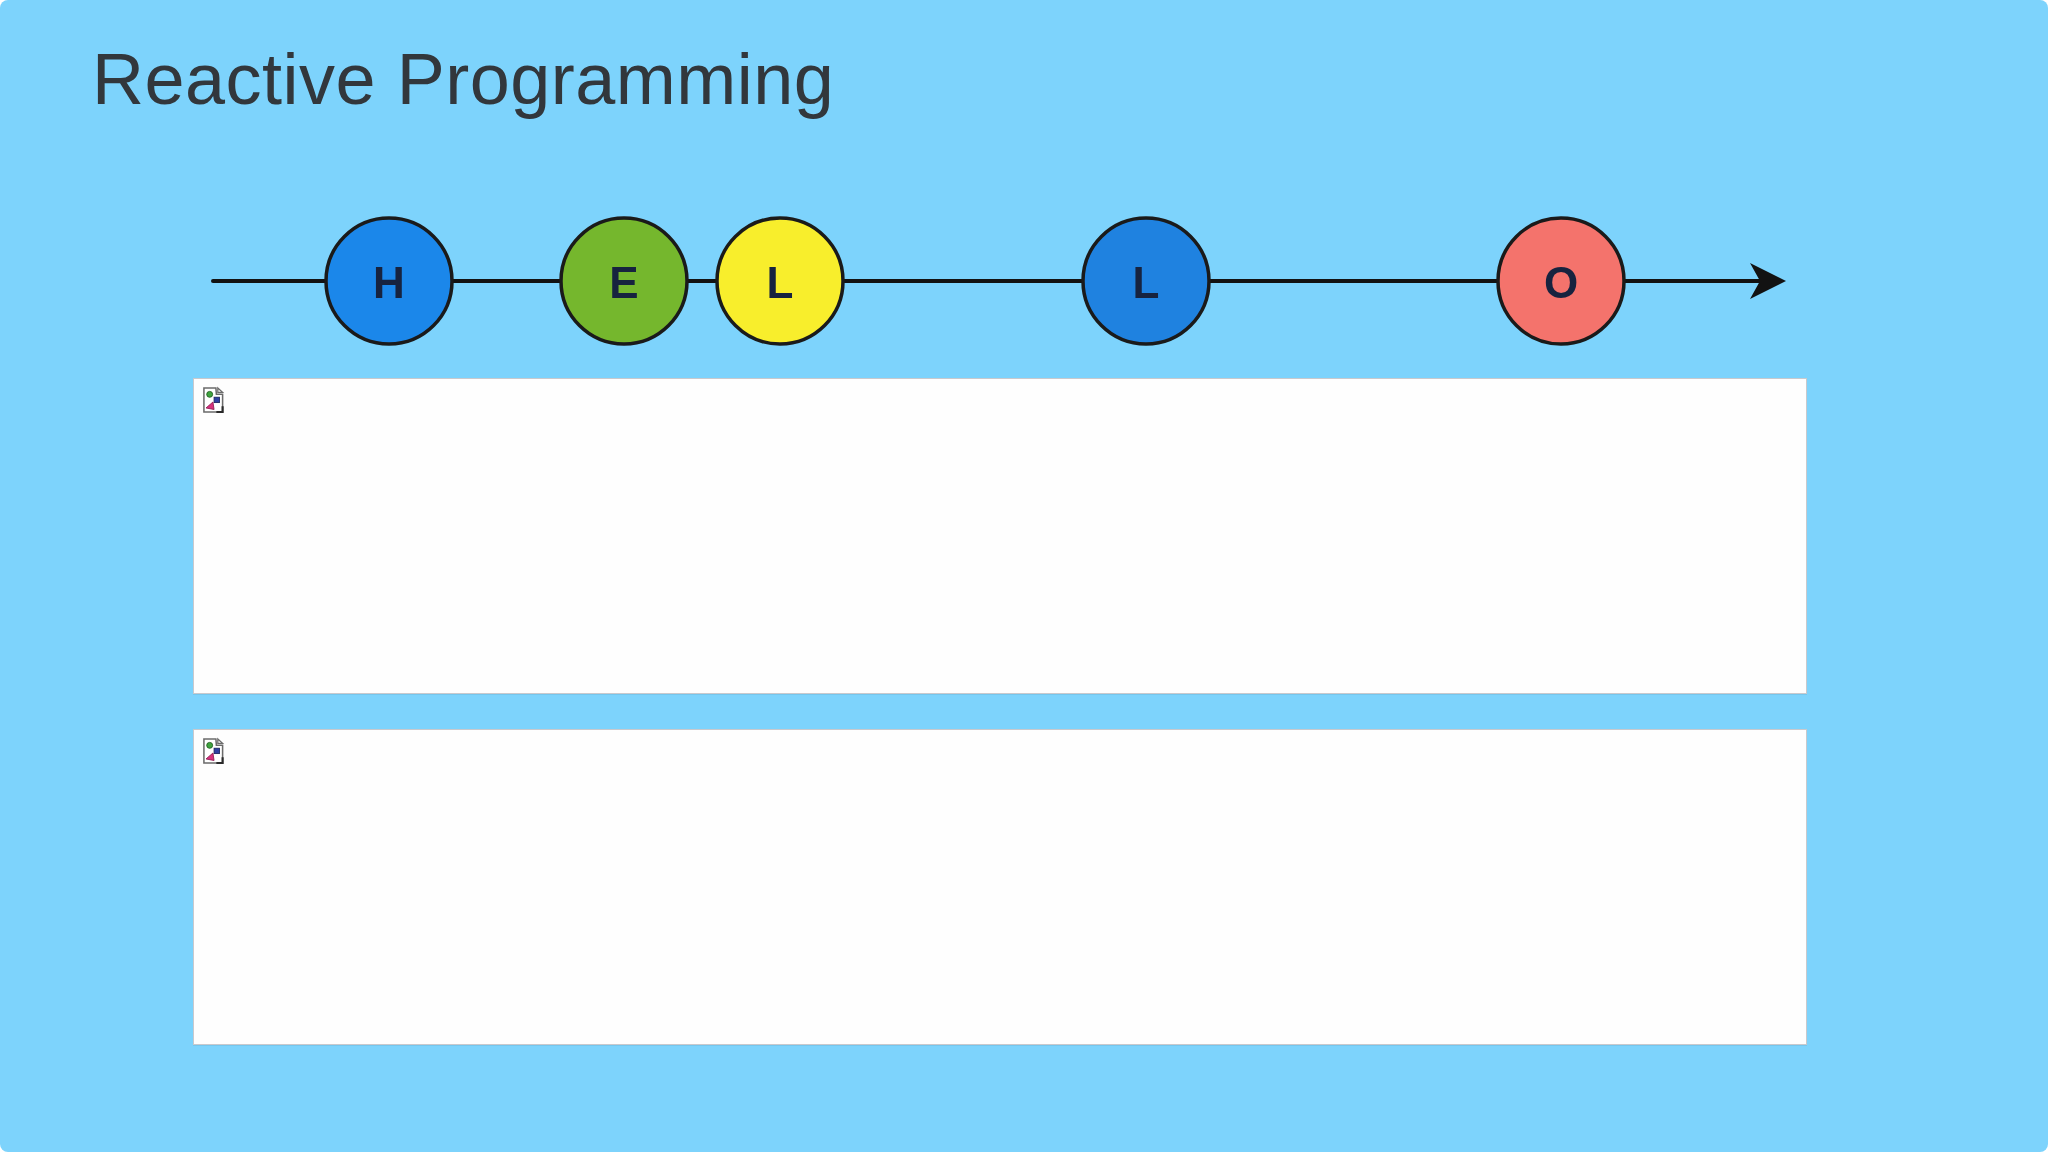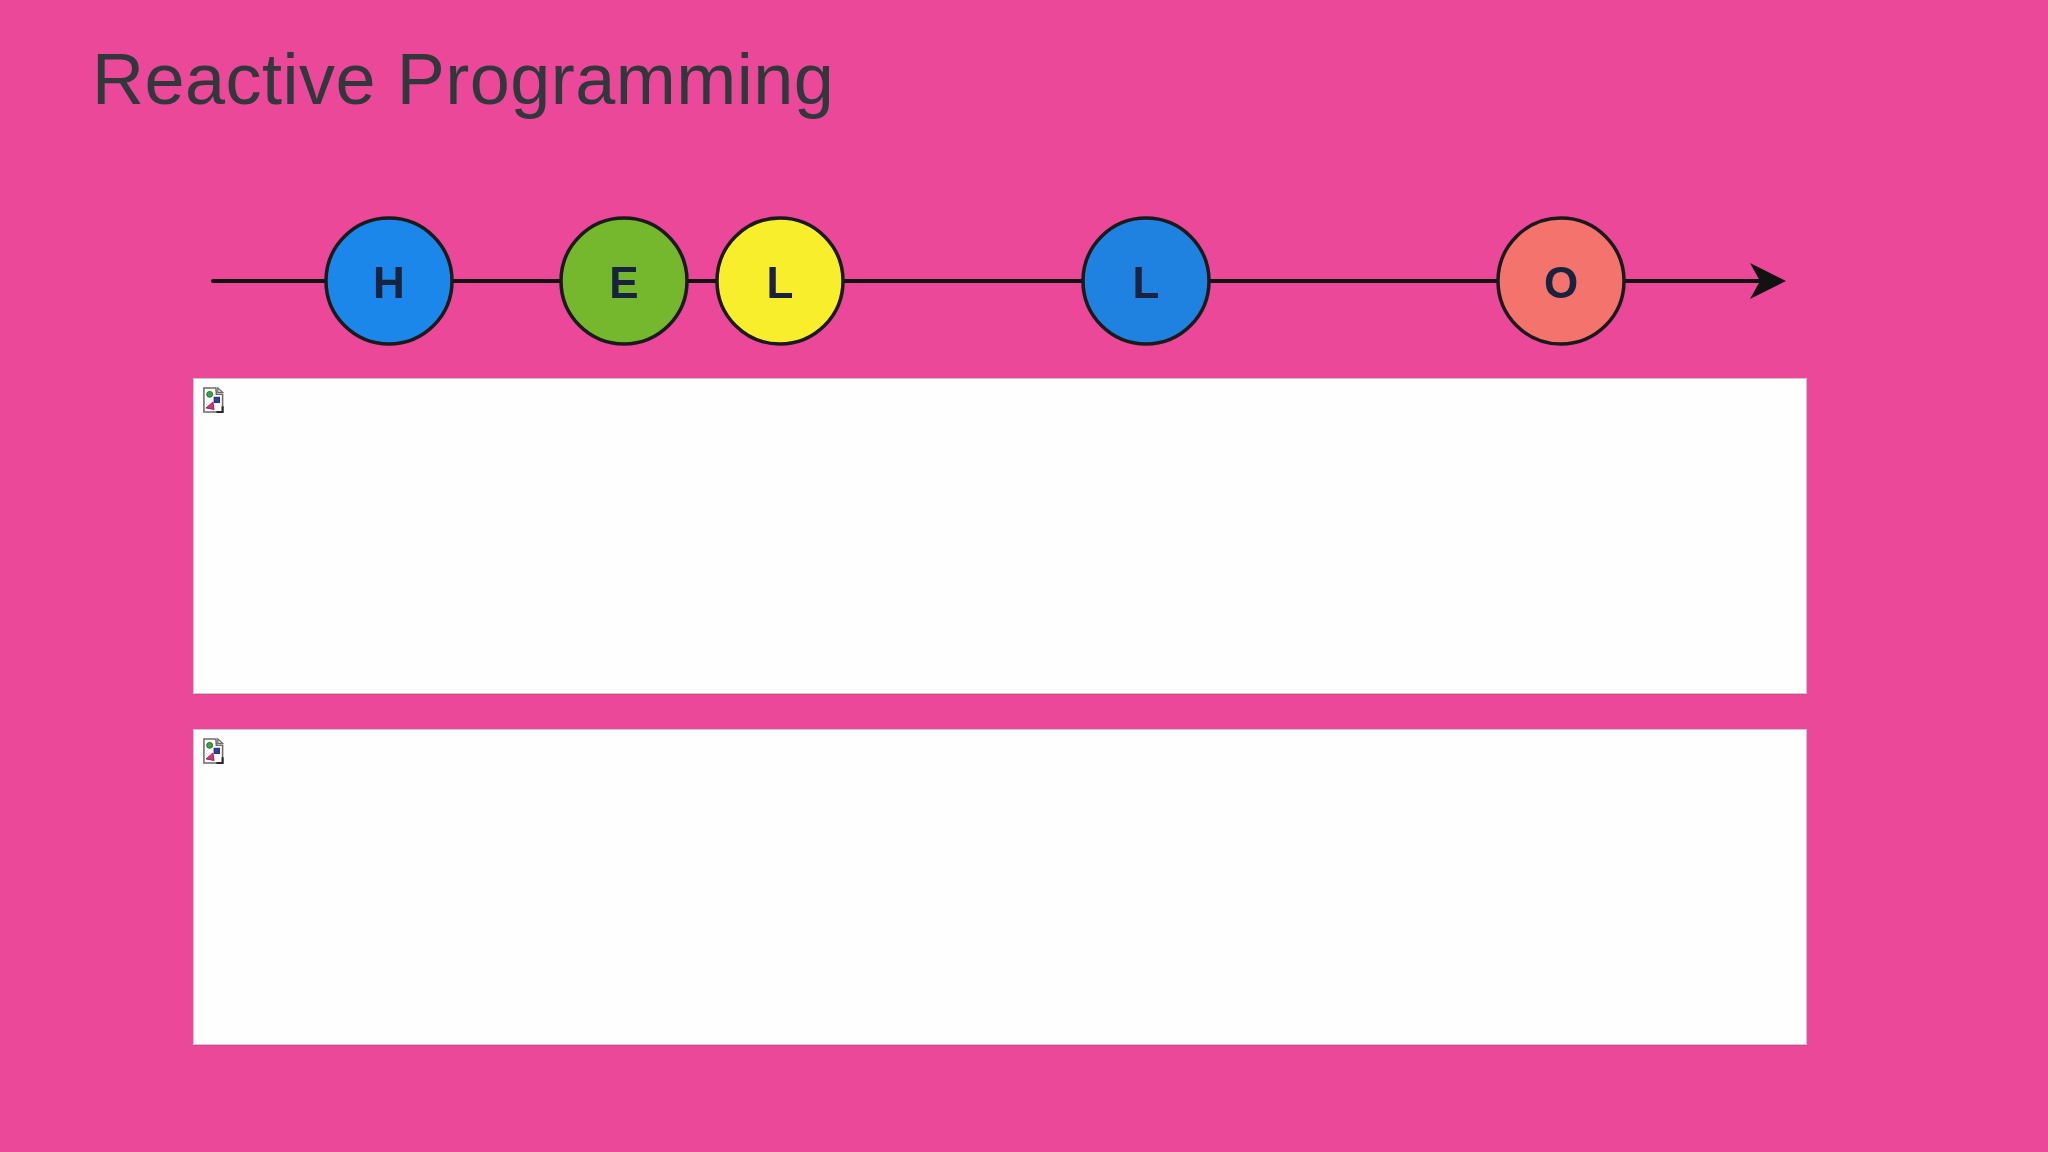--- a/index.html
+++ b/index.html
@@ -7,21 +7,22 @@
     width: 2048px;
     height: 1152px;
     background: #ffffff;
     font-family: "Liberation Sans", sans-serif;
     overflow: hidden;
     position: relative;
   }
   .slide {
     position: absolute;
     inset: 0;
-    background: #ec4899;
+    background: #7dd3fc;
+    border-radius: 8px;
   }
   .slide-title {
     position: absolute;
     left: 92px;
     top: 38px;
     font-size: 72px;
     font-weight: 400;
     letter-spacing: 0.5px;
     color: #32373c;
     white-space: nowrap;

